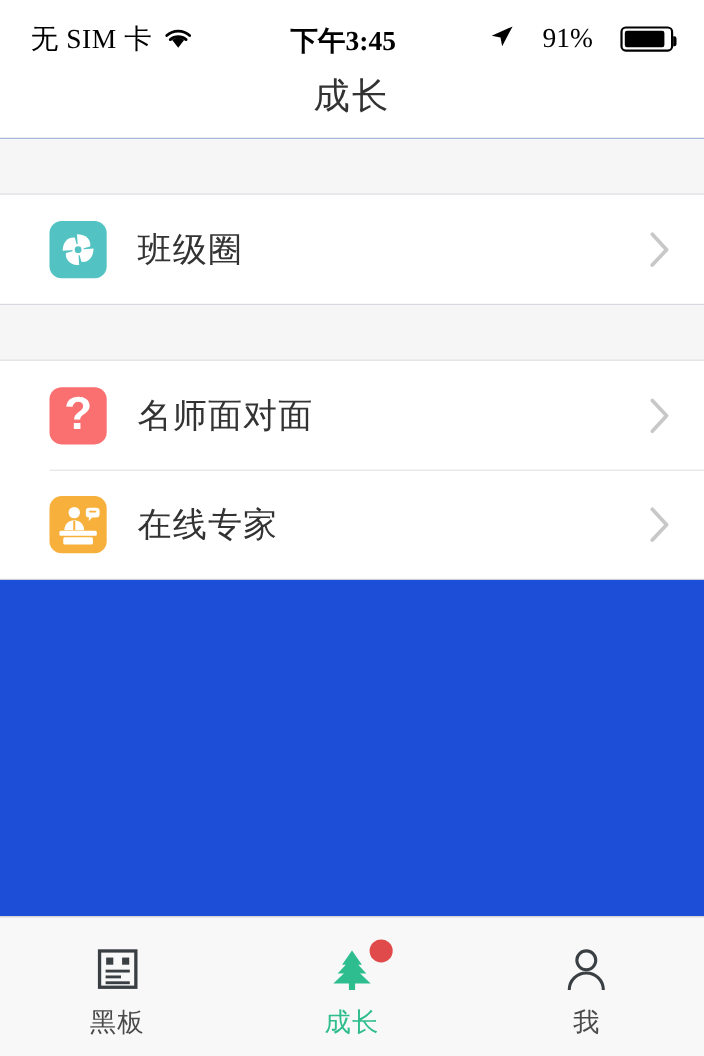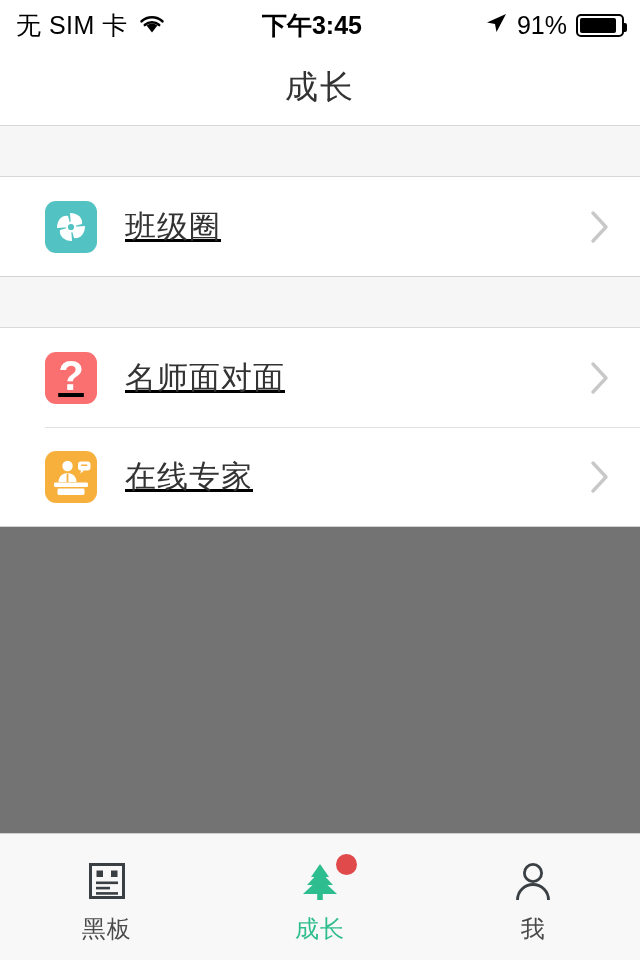--- a/index.html
+++ b/index.html
@@ -19,24 +19,25 @@
     background: #f4f4f4;
     display: flex;
     flex-direction: column;
   }
 
   
   .status-bar {
     height: 50px;
     background: #ffffff;
     display: flex;
-    align-items: center;
-    padding: 0 16px;
-    position: relative;
-    flex: 0 0 auto;
+    align-items: flex-end;
+    padding: 0 28px;
+    position: relative;
+    flex: 0 0 auto;
+    font-family: Liberation Serif, serif;
   }
   .status-left {
     display: flex;
     align-items: center;
     gap: 9px;
   }
   .status-carrier {
     font-size: 25px;
     color: #000;
     letter-spacing: 0.5px;
@@ -52,21 +53,21 @@
     font-weight: bold;
     color: #000;
     line-height: 1;
     pointer-events: none;
   }
 
   .status-right {
     margin-left: auto;
     display: flex;
     align-items: center;
-    gap: 9px;
+    gap: 25px;
   }
   .loc-icon { display: block; }
   .battery-pct {
     font-size: 25px;
     color: #000;
     line-height: 1;
   }
   .battery {
     width: 48px;
     height: 23px;
@@ -105,23 +106,22 @@
   }
   .nav-title {
     font-size: 33px;
     color: #333333;
     letter-spacing: 2px;
   }
 
   
   .content {
     flex: 1 1 auto;
-    background: #737373;
+    background: #1d4ed8;
     overflow: hidden;
-    text-decoration: underline;
   }
 
   .section-gap {
     height: 51px;
     background: #f6f6f6;
     border-bottom: 1px solid #d8d8d8;
   }
   .section-gap.first { border-top: none; }
 
   .list-group {

